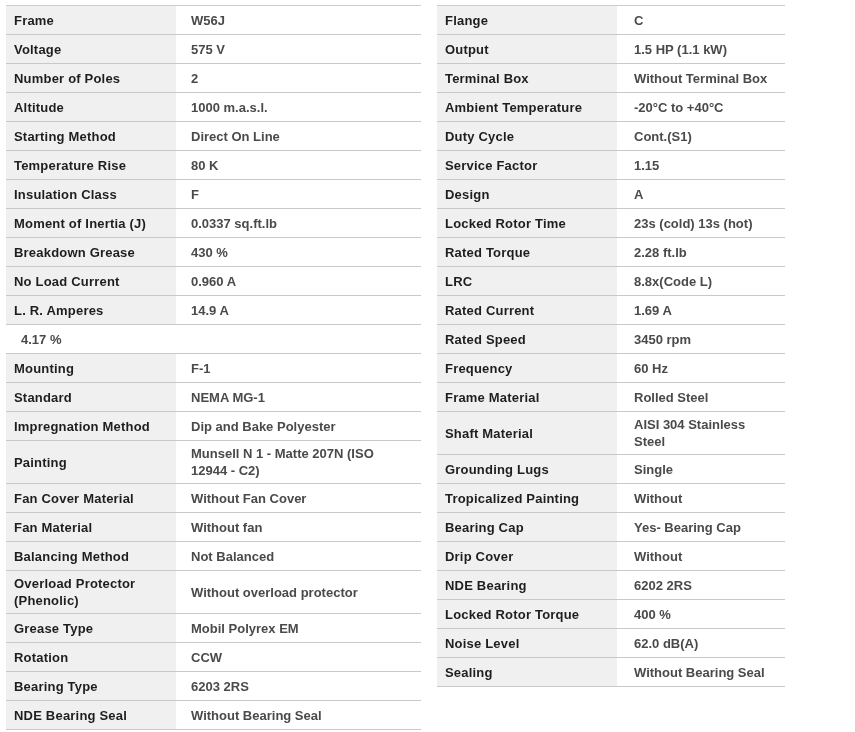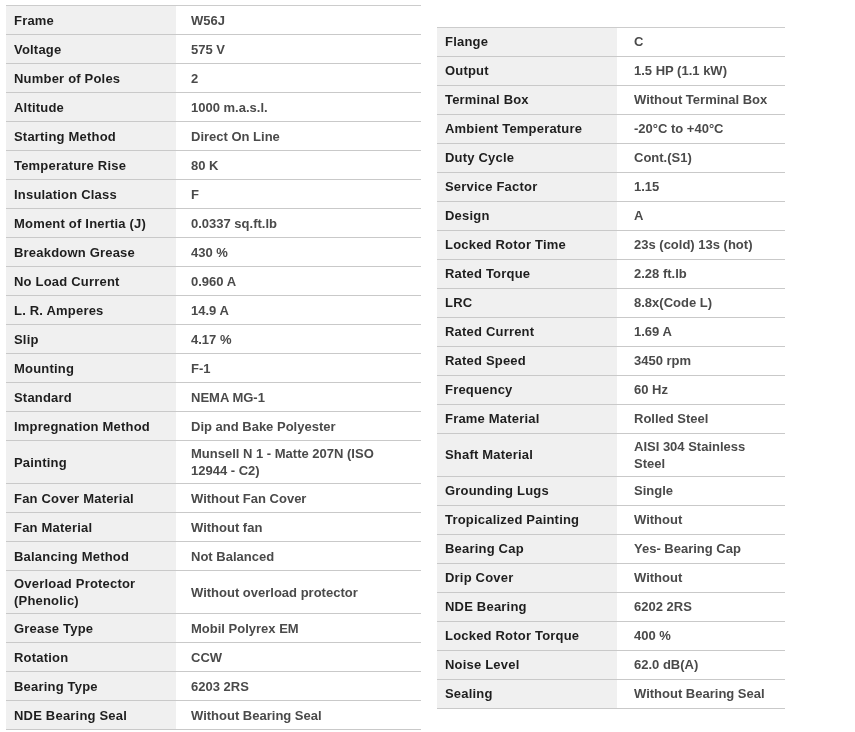--- a/index.html
+++ b/index.html
@@ -12,21 +12,20 @@
     width: 855px;
     height: 732px;
     box-sizing: border-box;
     padding: 5px 0 0 6px;
     background: #ffffff;
     overflow: hidden;
   }
   .tables {
     display: flex;
     gap: 16px;
-    align-items: center;
   }
   .spec-table {
     border-top: 1px solid #cccccc;
   }
   .spec-table.left  { width: 415px; }
   .spec-table.right { width: 348px; }
   .row {
     display: flex;
     align-items: stretch;
     min-height: 28px;
@@ -101,21 +100,20 @@
         </div>
         <div class="row">
           <div class="cell label">No Load Current</div>
           <div class="cell value">0.960 A</div>
         </div>
         <div class="row">
           <div class="cell label">L. R. Amperes</div>
           <div class="cell value">14.9 A</div>
         </div>
         <div class="row">
-          <div class="cell label">Slip</div>
           <div class="cell value">4.17 %</div>
         </div>
         <div class="row">
           <div class="cell label">Mounting</div>
           <div class="cell value">F-1</div>
         </div>
         <div class="row">
           <div class="cell label">Standard</div>
           <div class="cell value">NEMA MG-1</div>
         </div>

